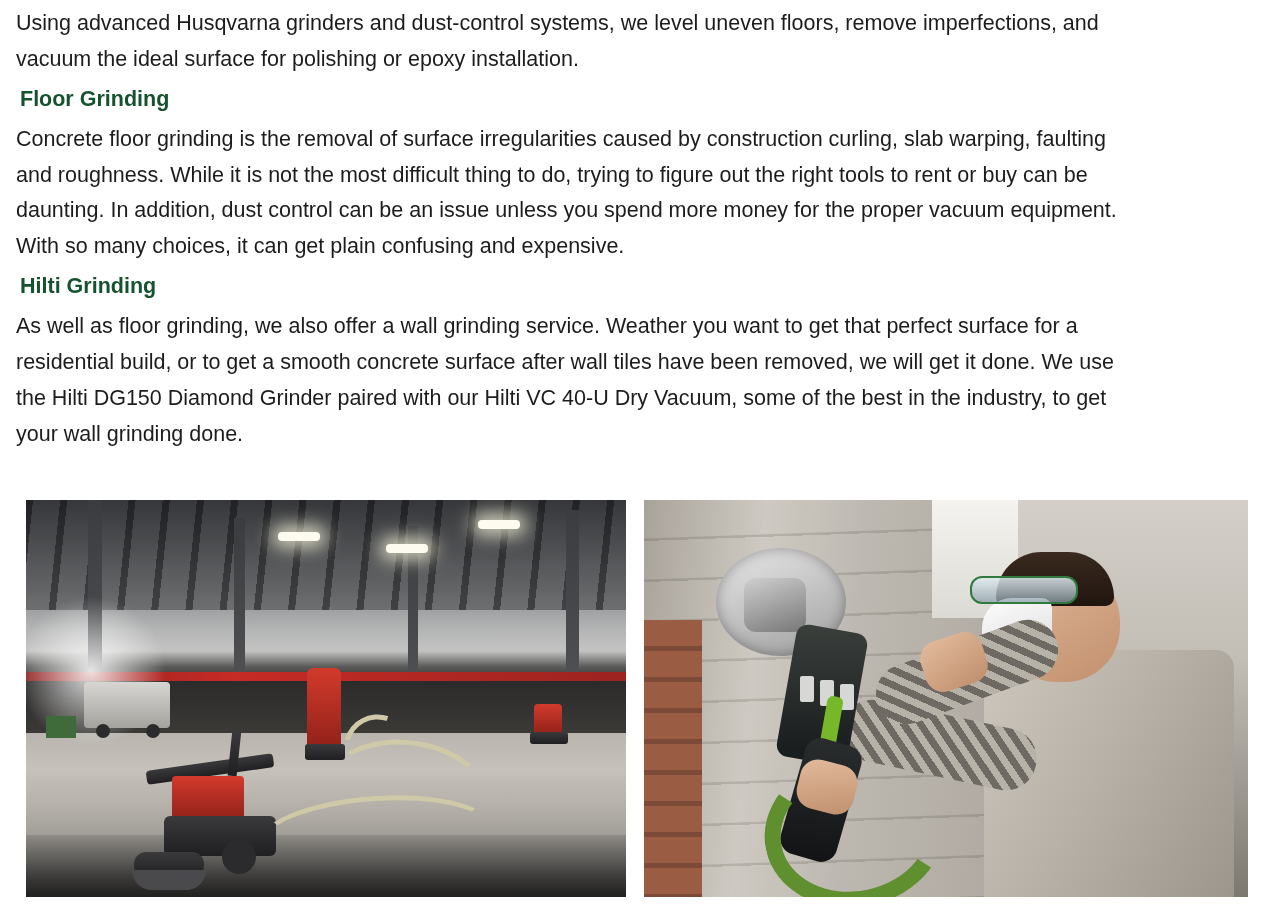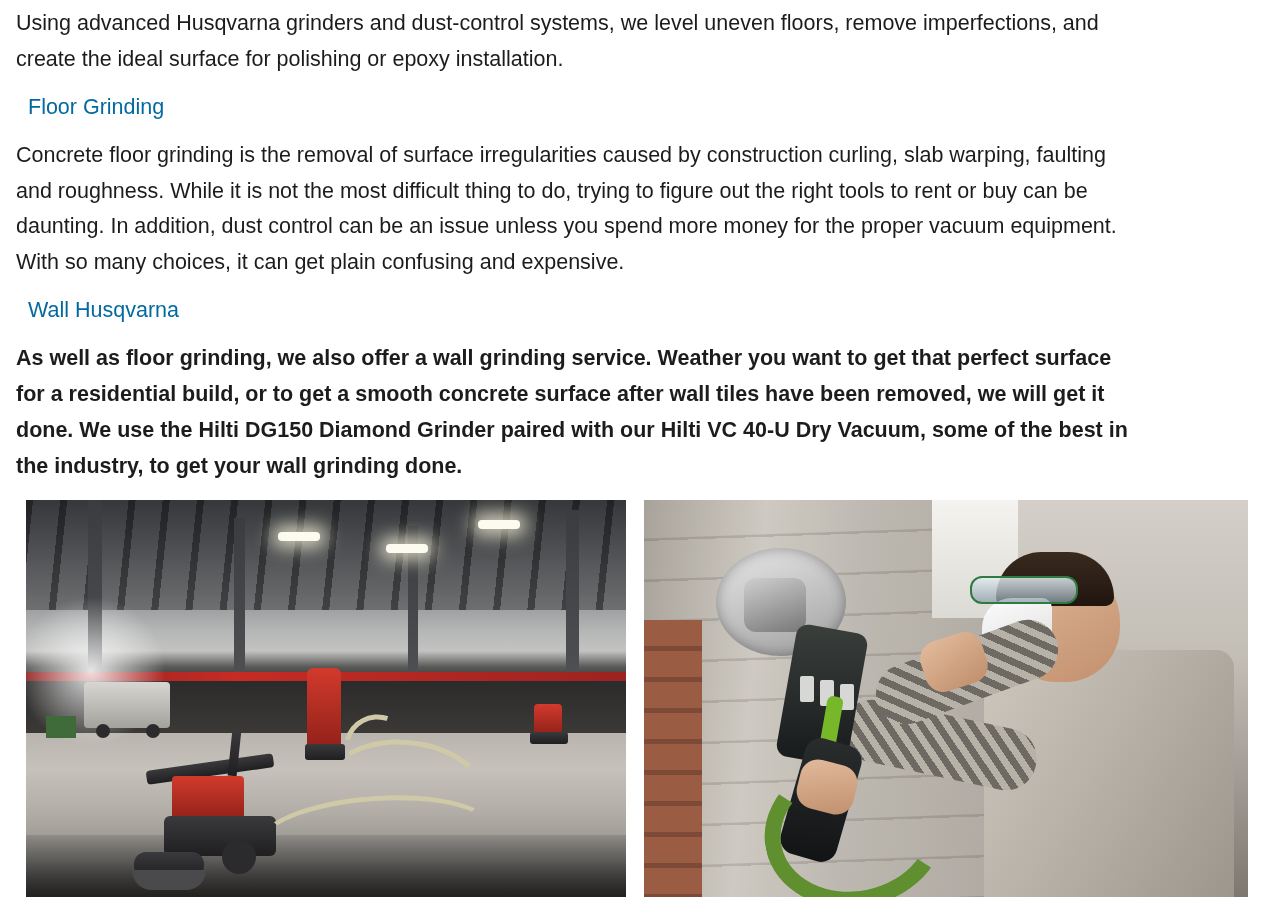--- a/index.html
+++ b/index.html
@@ -35,28 +35,27 @@
   .body-text {
     font-size: 21.5px;
     line-height: 1.67;
     margin: 0;
     color: #1c1c1c;
     max-width: 1115px;
   }
   .sub-heading {
     font-size: 21.5px;
     line-height: 1.67;
-    margin: 12px;
-    color: #0369a1;
-    font-weight: 400;
+    margin: 4px;
+    color: #14532d;
+    font-weight: 700;
   }
   .clipped {
     max-height: 152px;
     overflow: hidden;
-    font-weight: bold;
   }
   .images-row {
     position: absolute;
     left: 26px;
     top: 500px;
     width: 1222px;
     height: 397px;
     display: flex;
     gap: 18px;
   }
@@ -286,27 +285,27 @@
   }
 </style>
 </head>
 <body>
 
 <div class="page">
 
   <div class="content">
 
 
-    <p class="body-text">Using advanced Husqvarna grinders and dust-control systems, we level uneven floors, remove imperfections, and create the ideal surface for polishing or epoxy installation.</p>
+    <p class="body-text">Using advanced Husqvarna grinders and dust-control systems, we level uneven floors, remove imperfections, and vacuum the ideal surface for polishing or epoxy installation.</p>
 
     <p class="sub-heading">Floor Grinding</p>
 
     <p class="body-text">Concrete floor grinding is the removal of surface irregularities caused by construction curling, slab warping, faulting and roughness. While it is not the most difficult thing to do, trying to figure out the right tools to rent or buy can be daunting. In addition, dust control can be an issue unless you spend more money for the proper vacuum equipment. With so many choices, it can get plain confusing and expensive.</p>
 
-    <p class="sub-heading">Wall Husqvarna</p>
+    <p class="sub-heading">Hilti Grinding</p>
 
     <div class="clipped">
       <p class="body-text">As well as floor grinding, we also offer a wall grinding service. Weather you want to get that perfect surface for a residential build, or to get a smooth concrete surface after wall tiles have been removed, we will get it done. We use the Hilti DG150 Diamond Grinder paired with our Hilti VC 40-U Dry Vacuum, some of the best in the industry, to get your wall grinding done.</p>
     </div>
 
   </div>
 
   <div class="images-row">
 
     <div class="photo photo-left">

